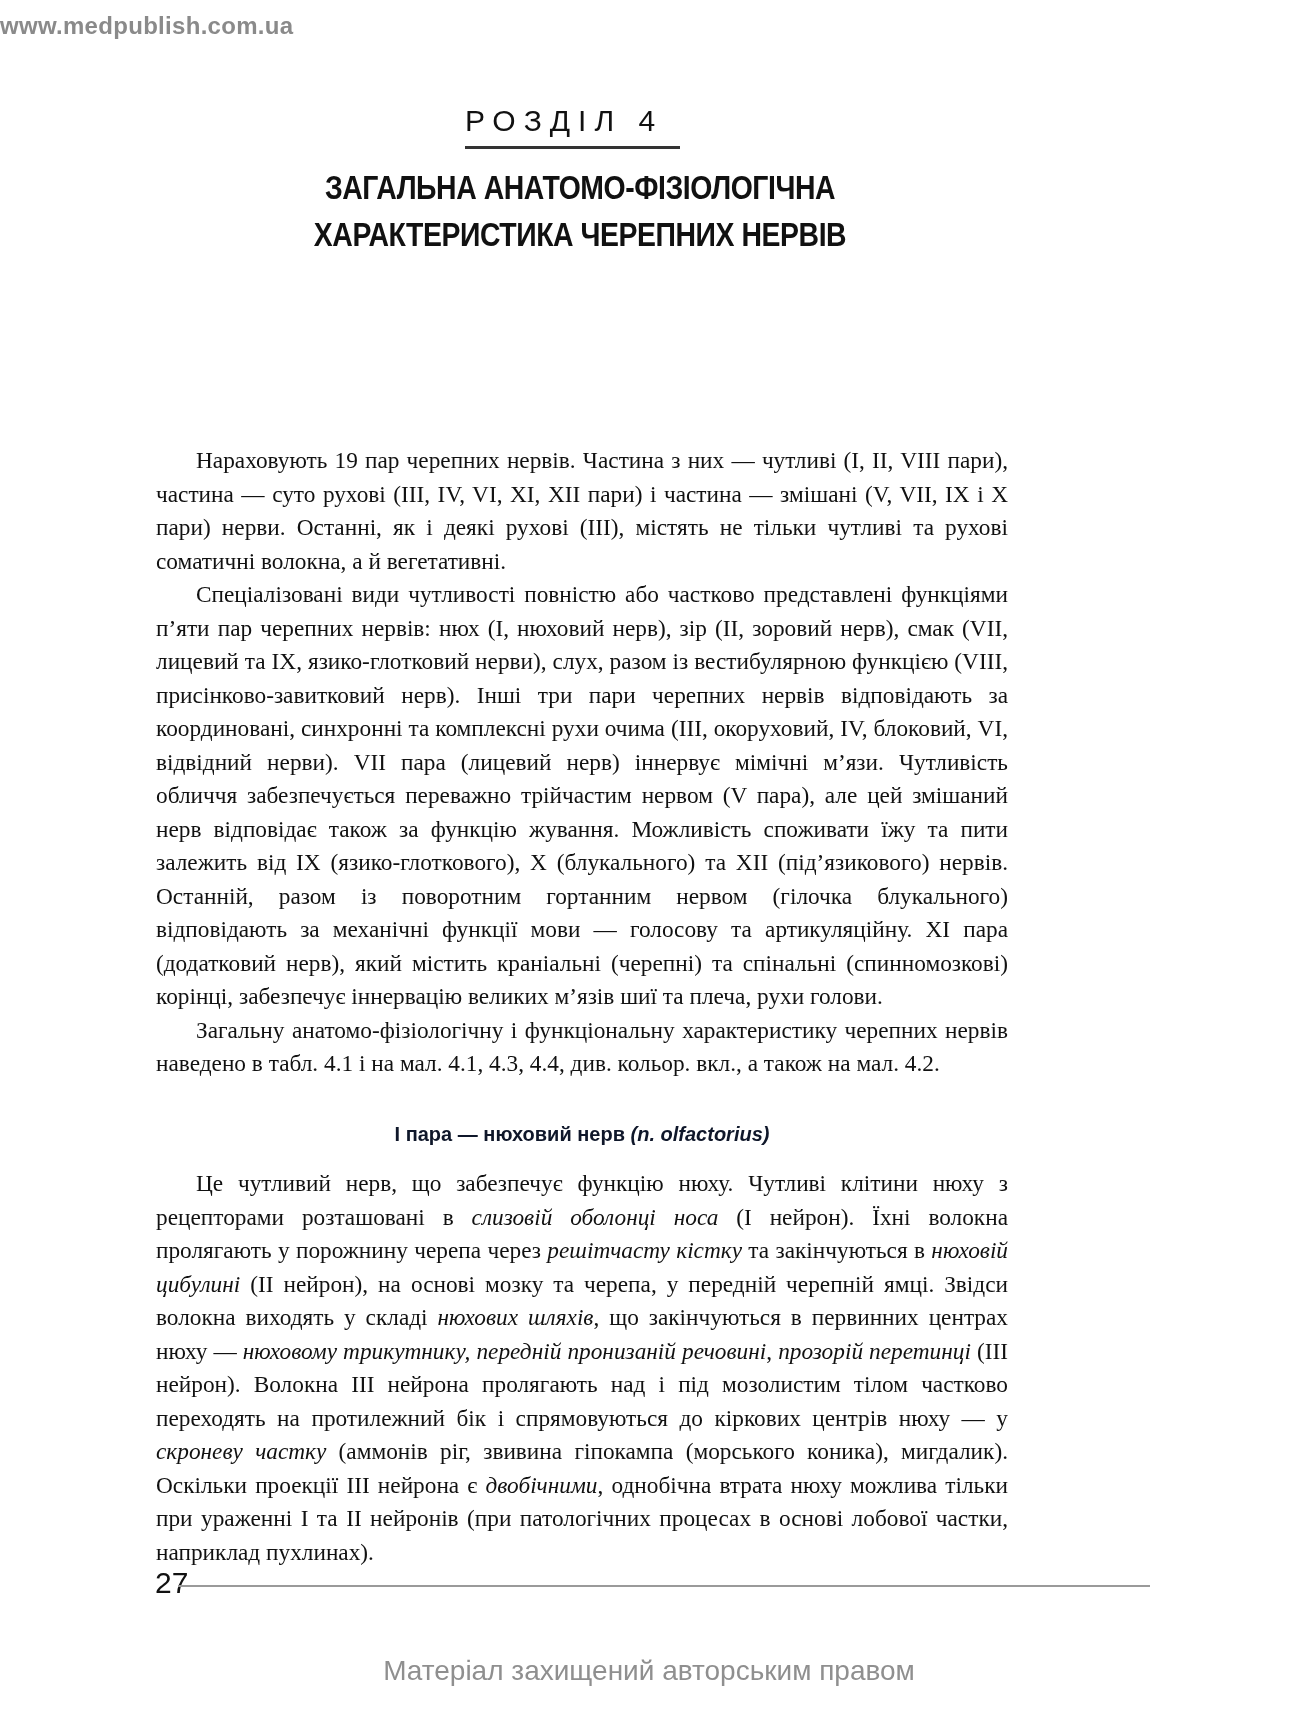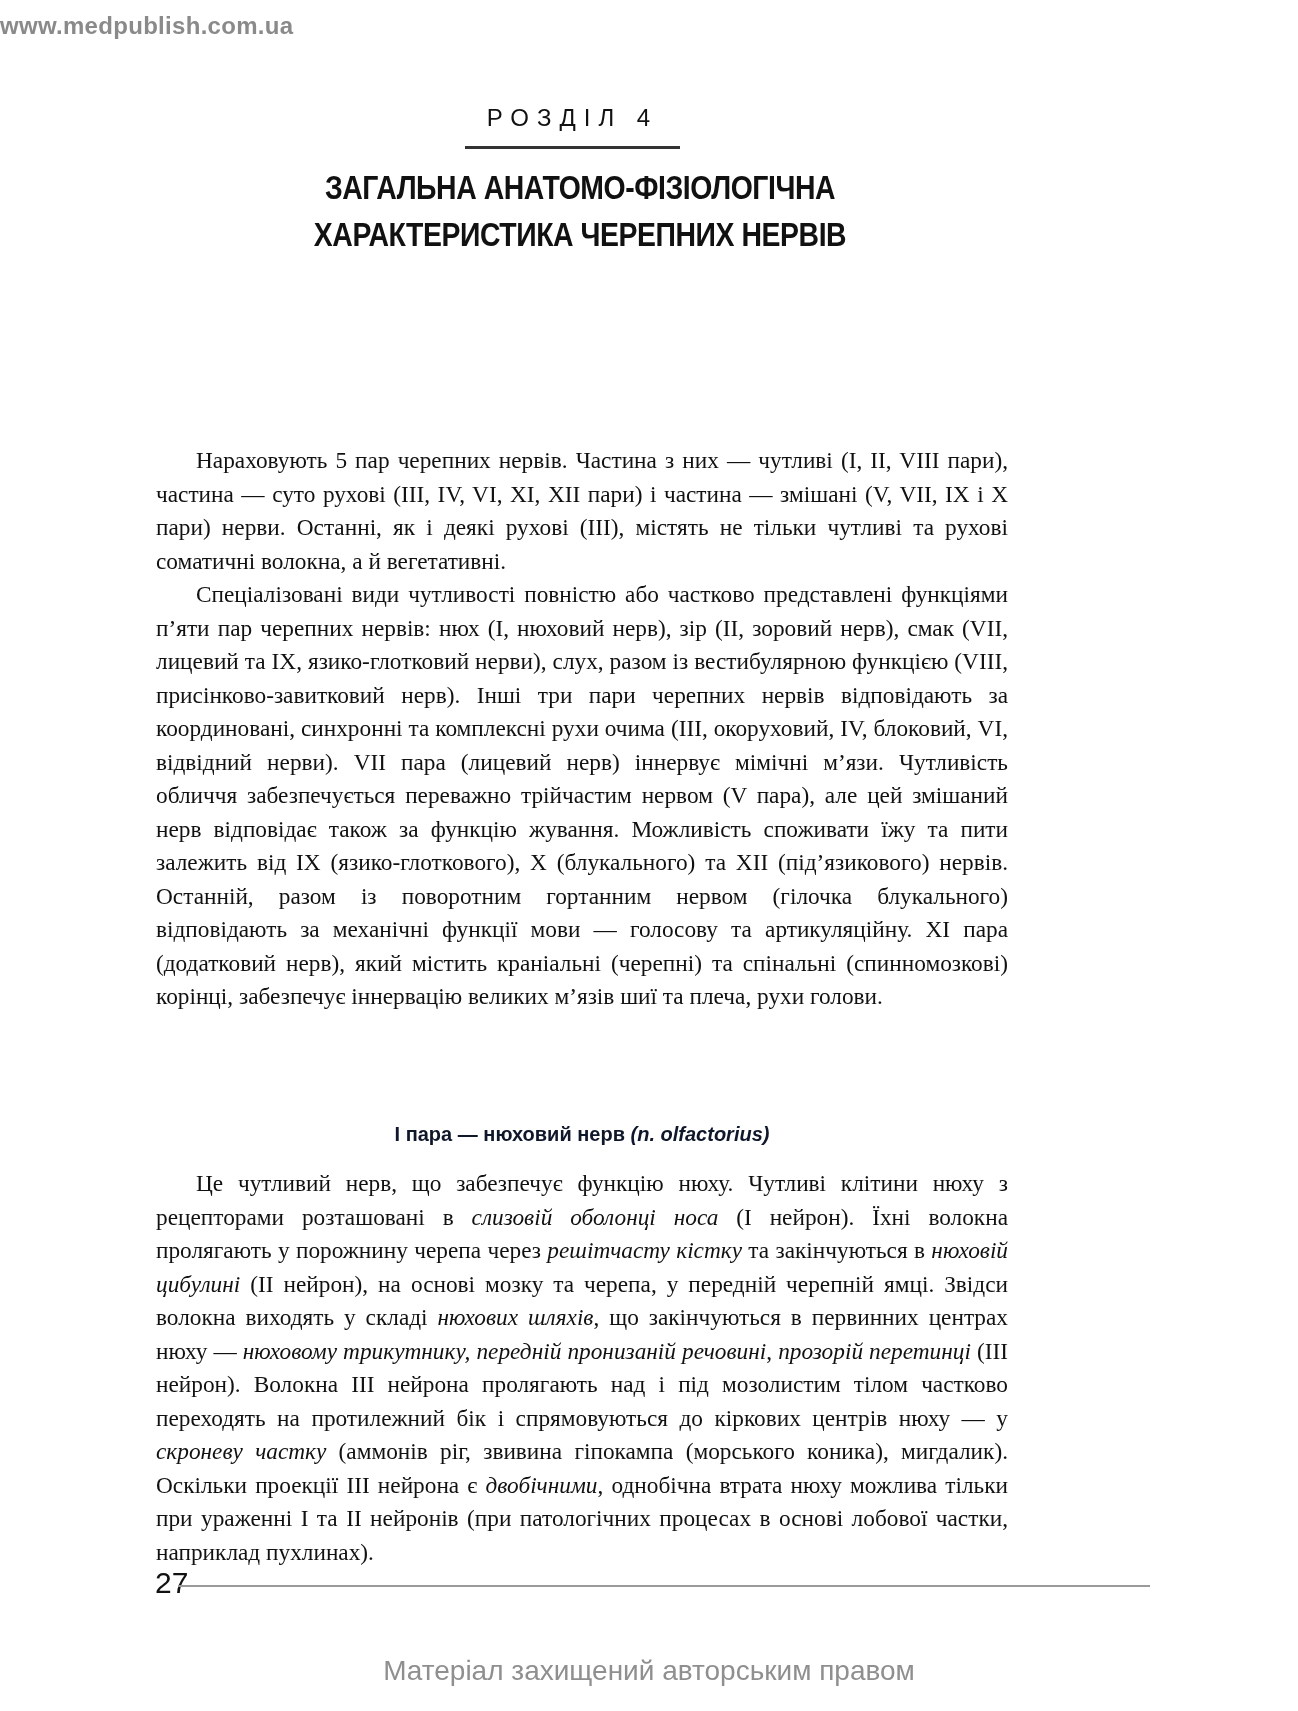--- a/index.html
+++ b/index.html
@@ -1,18 +1,18 @@
 <!DOCTYPE html>
 <html><head>
   <meta charset="utf-8">
   <style>
     html, body { margin: 0; padding: 0; background: #ffffff; }
     body { width: 1298px; height: 1711px; position: relative; overflow: hidden; font-family: "Liberation Serif", serif; color: #111; }
     .watermark-top { position: absolute; top: 12px; left: 0; width: 1298px; text-align: left; font-family: "Liberation Sans", sans-serif; font-weight: bold; font-size: 24px; color: #8a8a8a; letter-spacing: 0.3px; }
-    .chapter-label { position: absolute; top: 104px; left: 465px; width: 215px; text-align: center; font-family: "Liberation Sans", sans-serif; font-size: 24px; letter-spacing: 8px; color: #111; }
+    .chapter-label { position: absolute; top: 104px; left: 465px; width: 215px; text-align: left; font-family: "Liberation Sans", sans-serif; font-size: 30px; letter-spacing: 8px; color: #111; }
     .chapter-rule { position: absolute; top: 146px; left: 465px; width: 215px; height: 3px; background: #333; }
     .chapter-title { position: absolute; top: 164px; left: 250px; width: 660px; text-align: center; font-family: "Liberation Sans", sans-serif; font-weight: bold; font-size: 33px; line-height: 47px; color: #111; transform: scaleX(0.86); transform-origin: center; letter-spacing: -0.5px; }
     .body-text { position: absolute; left: 156px; width: 852px; font-size: 23.3px; line-height: 33.5px; text-align: justify; color: #111; }
     .body-text p { margin: 0; text-indent: 40px; }
     .intro { top: 444px; }
     .section-heading { position: absolute; top: 1123px; left: 156px; width: 852px; text-align: center; font-family: "Liberation Sans", sans-serif; font-weight: bold; font-size: 20px; color: #0f172a; }
     .section-heading em { font-style: italic; }
     .section-body { top: 1167px; }
     .page-number { position: absolute; top: 1566px; left: 155px; font-family: "Liberation Sans", sans-serif; font-size: 30px; color: #111; }
     .footer-rule { position: absolute; top: 1585px; left: 178px; width: 972px; height: 2px; background: #9a9a9a; }
@@ -26,22 +26,23 @@
 
 <div class="chapter-label">РОЗДІЛ 4</div>
 <div class="chapter-rule"></div>
 
 <div class="chapter-title">
   <div>ЗАГАЛЬНА АНАТОМО-ФІЗІОЛОГІЧНА</div>
   <div>ХАРАКТЕРИСТИКА ЧЕРЕПНИХ НЕРВІВ</div>
 </div>
 
 <div class="body-text intro">
-  <p>Нараховують 5 пар черепних нервів. Частина з них — чутливі (I, II, VIII пари), частина — суто рухові (III, IV, VI, XI, XII пари) і частина — змішані (V, VII, IX і X пари) нерви. Останні, як і деякі рухові (III), містять не тільки чутливі та рухові соматичні волокна, а й вегетативні.</p>
+  <p>Нараховують 19 пар черепних нервів. Частина з них — чутливі (I, II, VIII пари), частина — суто рухові (III, IV, VI, XI, XII пари) і частина — змішані (V, VII, IX і X пари) нерви. Останні, як і деякі рухові (III), містять не тільки чутливі та рухові соматичні волокна, а й вегетативні.</p>
   <p>Спеціалізовані види чутливості повністю або частково представлені функціями п’яти пар черепних нервів: нюх (I, нюховий нерв), зір (II, зоровий нерв), смак (VII, лицевий та IX, язико-глотковий нерви), слух, разом із вестибулярною функцією (VIII, присінково-завитковий нерв). Інші три пари черепних нервів відповідають за координовані, синхронні та комплексні рухи очима (III, окоруховий, IV, блоковий, VI, відвідний нерви). VII пара (лицевий нерв) іннервує мімічні м’язи. Чутливість обличчя забезпечується переважно трійчастим нервом (V пара), але цей змішаний нерв відповідає також за функцію жування. Можливість споживати їжу та пити залежить від IX (язико-глоткового), X (блукального) та XII (під’язикового) нервів. Останній, разом із поворотним гортанним нервом (гілочка блукального) відповідають за механічні функції мови — голосову та артикуляційну. XI пара (додатковий нерв), який містить краніальні (черепні) та спінальні (спинномозкові) корінці, забезпечує іннервацію великих м’язів шиї та плеча, рухи голови.</p>
+  <p>Загальну анатомо-фізіологічну і функціональну характеристику черепних нервів наведено в табл. 4.1 і на мал. 4.1, 4.3, 4.4, див. кольор. вкл., а також на мал. 4.2.</p>
 </div>
 
 <div class="section-heading">
   <span>I пара — нюховий нерв </span><em>(n. olfactorius)</em>
 </div>
 
 <div class="body-text section-body">
   <p><span>Це чутливий нерв, що забезпечує функцію нюху. Чутливі клітини нюху з рецепторами розташовані в </span><i>слизовій оболонці носа</i><span> (I нейрон). Їхні волокна пролягають у порожнину черепа через </span><i>решітчасту кістку</i><span> та закінчуються в </span><i>нюховій цибулині</i><span> (II нейрон), на основі мозку та черепа, у передній черепній ямці. Звідси волокна виходять у складі </span><i>нюхових шляхів</i><span>, що закінчуються в первинних центрах нюху — </span><i>нюховому трикутнику, передній пронизаній речовині</i><span>, </span><i>прозорій перетинці</i><span> (III нейрон). Волокна III нейрона пролягають над і під мозолистим тілом частково переходять на протилежний бік і спрямовуються до кіркових центрів нюху — у </span><i>скроневу частку</i><span> (аммонів ріг, звивина гіпокампа (морського коника), мигдалик). Оскільки проекції III нейрона є </span><i>двобічними</i><span>, однобічна втрата нюху можлива тільки при ураженні I та II нейронів (при патологічних процесах в основі лобової частки, наприклад пухлинах).</span></p>
 </div>
 

